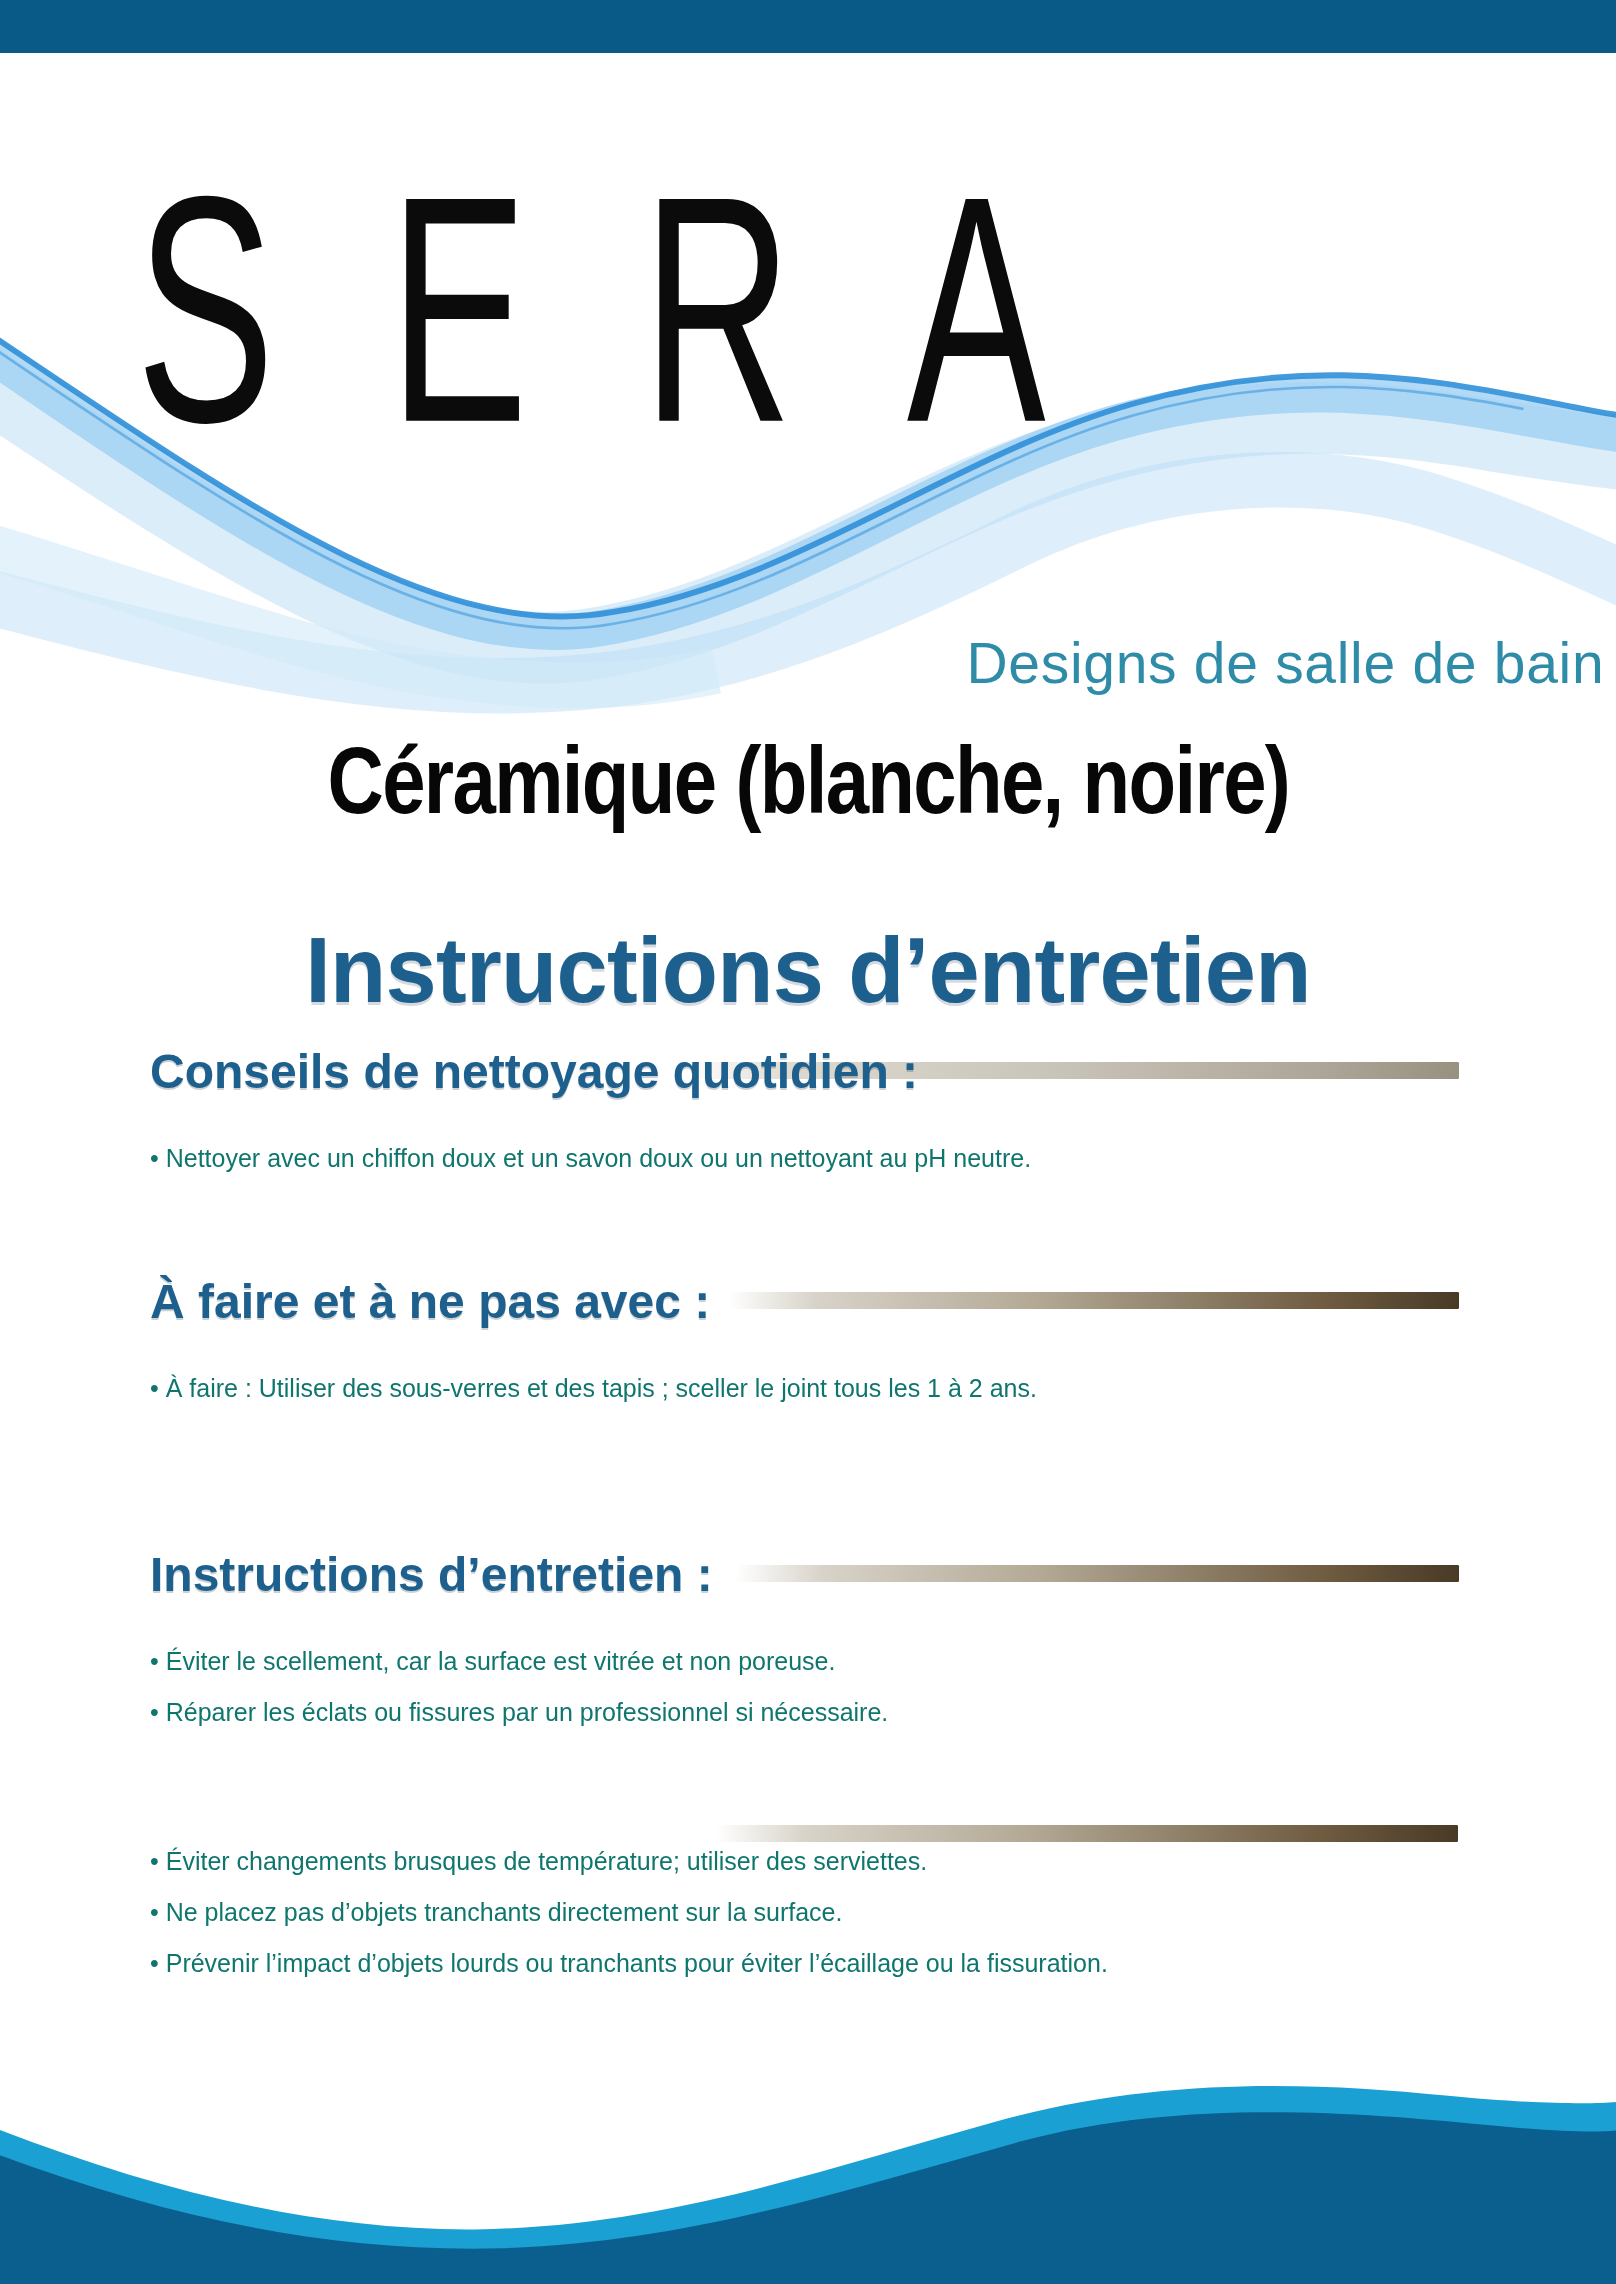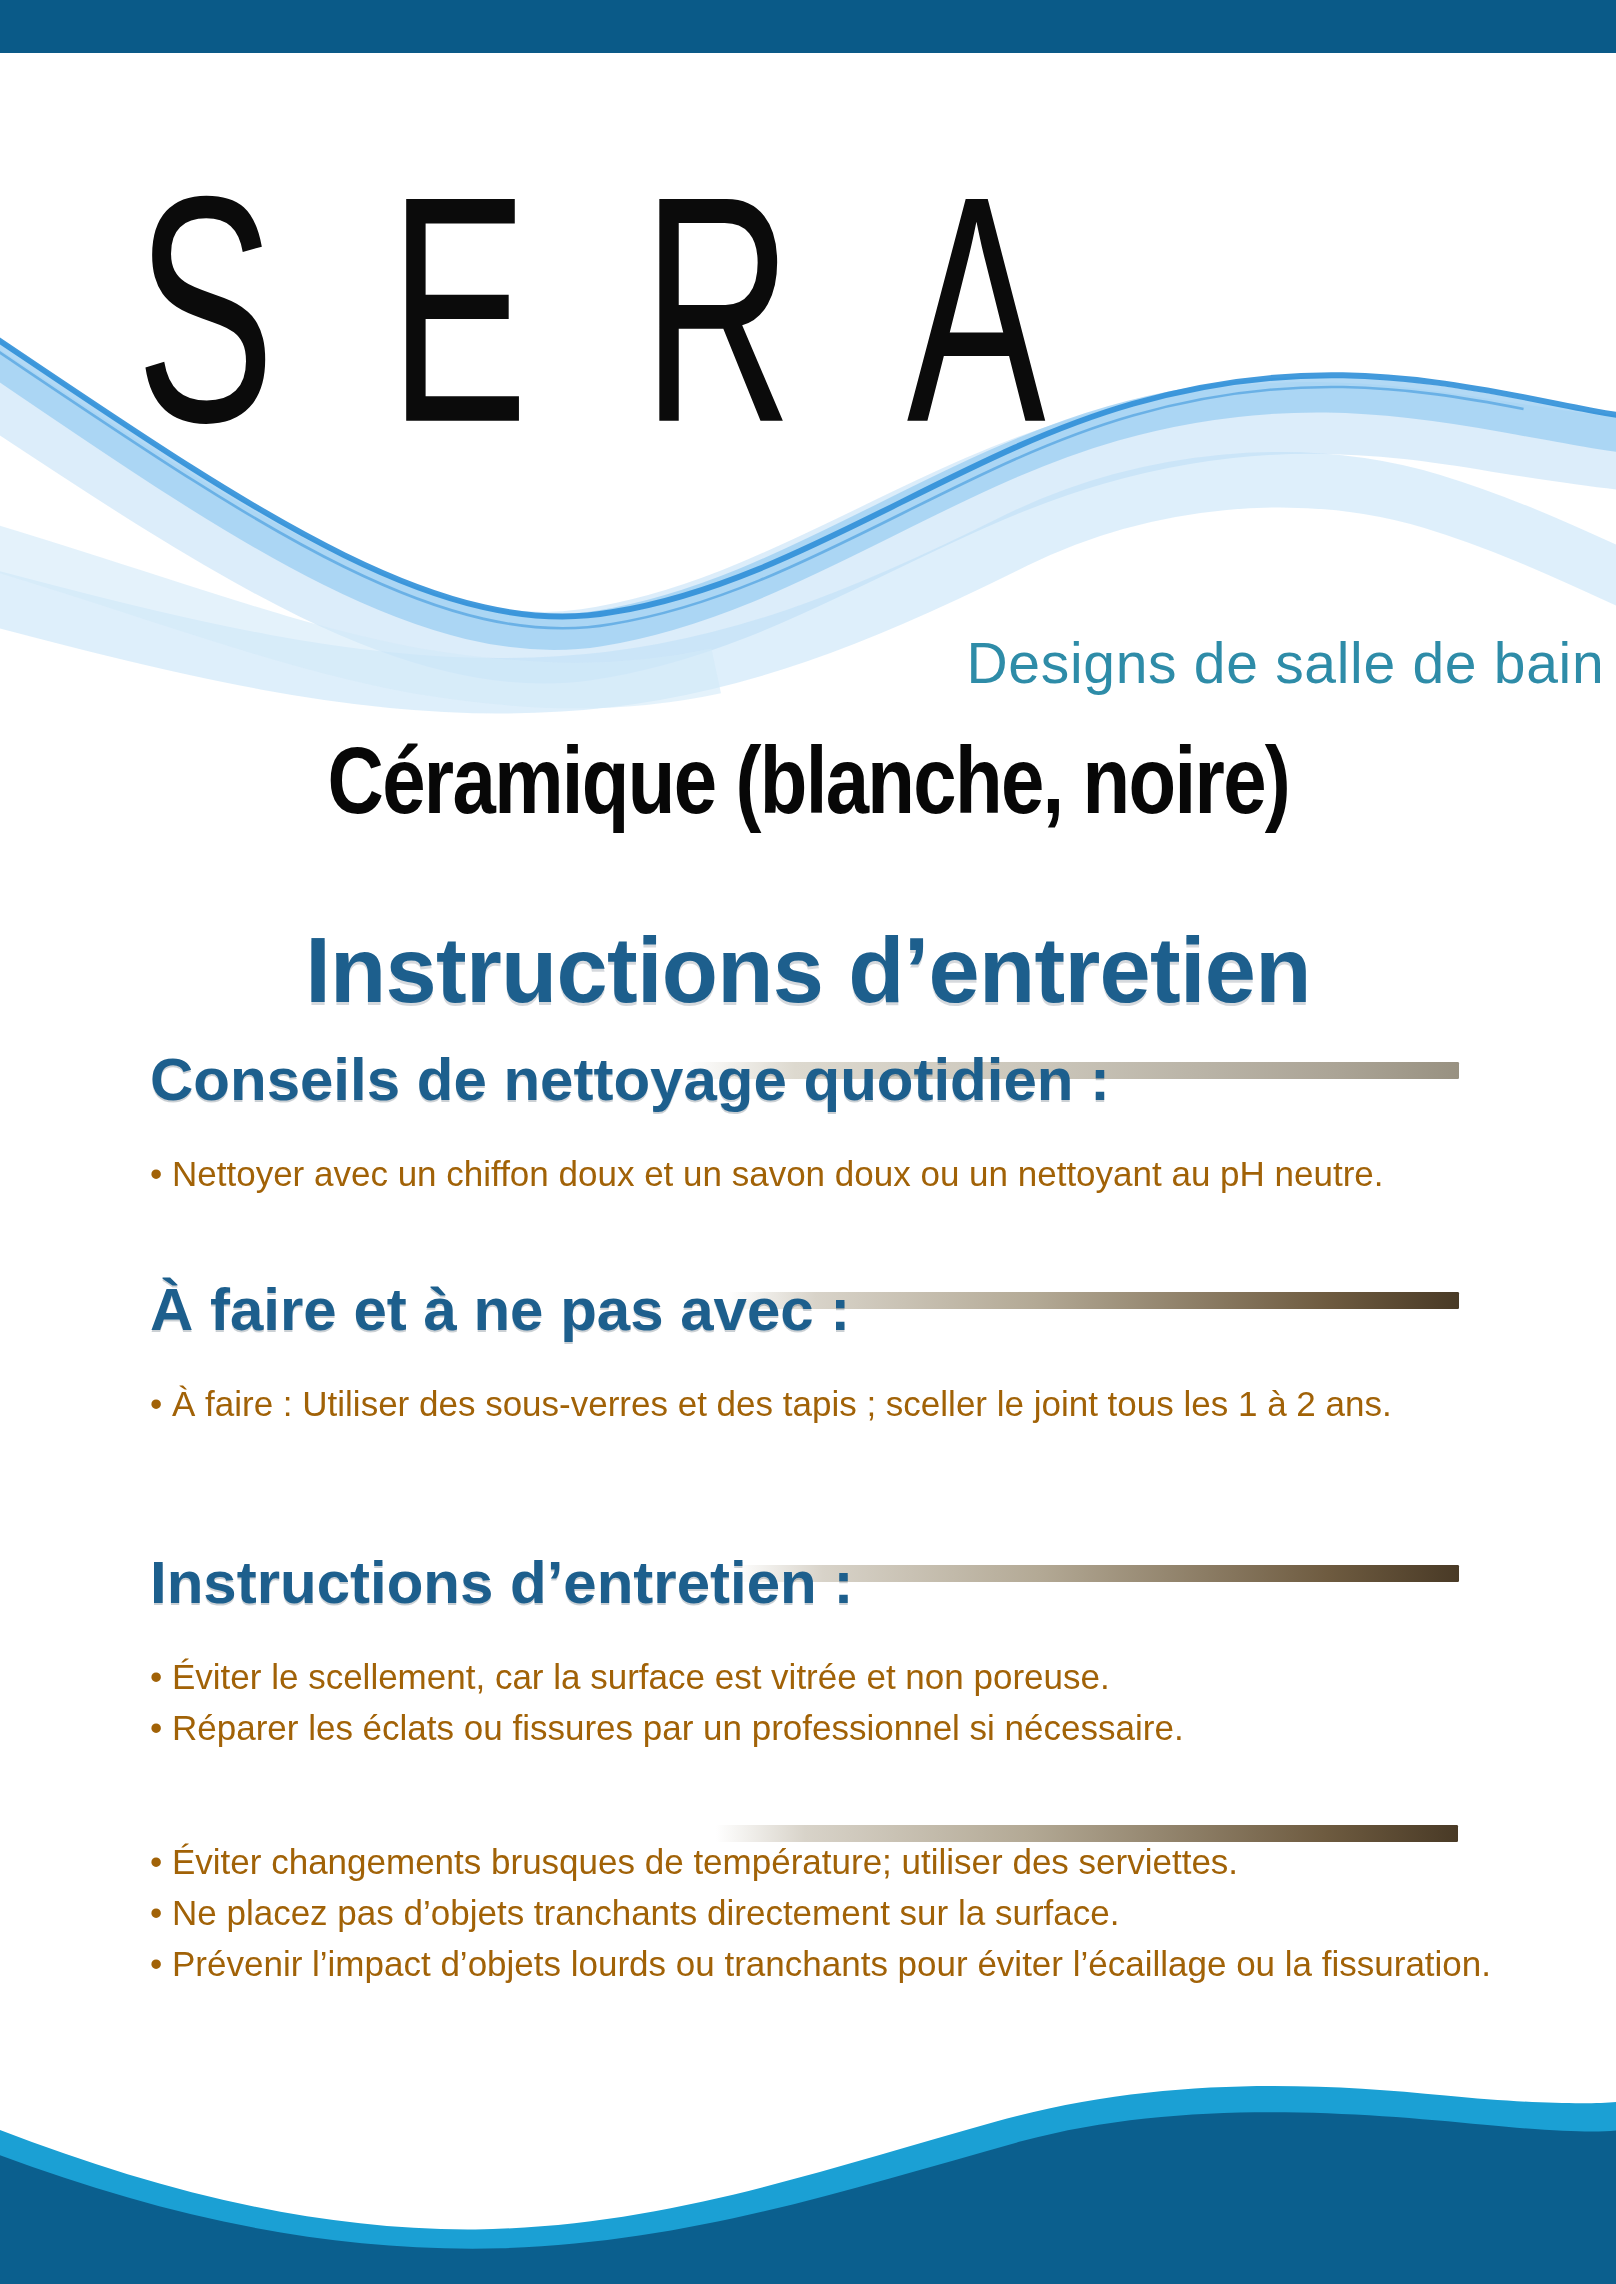--- a/index.html
+++ b/index.html
@@ -28,34 +28,34 @@
     font-size:95px;font-weight:700;color:#070707;line-height:1.1;white-space:nowrap;
   }
   .subtitle-inner{display:inline-block;transform:scaleX(0.82);transform-origin:center;letter-spacing:-2px;}
   .pagetitle{
     position:absolute;top:858px;left:0;width:1616px;text-align:center;
     font-size:92px;font-weight:700;color:#1d5f8d;letter-spacing:-0.7px;line-height:1.1;
     text-shadow:0 2.6px 0 rgba(25,45,65,0.18);white-space:nowrap;
   }
   .sec{position:absolute;left:150px;width:1452px;}
   .sec h2{
-    position:relative;z-index:1;margin:0;font-size:60px;font-weight:700;color:#1d5f8d;
+    position:relative;z-index:1;margin:0;font-size:48px;font-weight:700;color:#1d5f8d;
     letter-spacing:0;line-height:1.25;text-shadow:0 2px 0 rgba(20,40,60,0.22);white-space:nowrap;
   }
   .bar{position:absolute;top:19.5px;height:17.6px;z-index:0;border-radius:1.3px;}
   .s1 .bar{left:537px;width:772px;
     background:linear-gradient(90deg, rgba(236,234,228,0) 0%, #ddd9cf 14%, #c9c4b8 48%, #aba496 84%, #989181 100%);}
   .s2 .bar{left:578px;width:731px;
     background:linear-gradient(90deg, rgba(240,238,233,0) 0%, #d8d3c9 12%, #b3a995 42%, #6e5b40 82%, #493a26 100%);}
   .s3 .bar{left:586px;width:723px;
     background:linear-gradient(90deg, rgba(240,238,233,0) 0%, #d8d3c9 12%, #b3a995 42%, #6e5b40 82%, #493a26 100%);}
   .s4 .bar{left:566px;width:742px;
     background:linear-gradient(90deg, rgba(240,238,233,0) 0%, #d8d3c9 12%, #b3a995 42%, #6e5b40 82%, #493a26 100%);}
   .sec ul{
-    margin:31px 0 0;padding:0;list-style:none;font-size:35px;line-height:51px;color:#a16207;
+    margin:31px 0 0;padding:0;list-style:none;font-size:25px;line-height:51px;color:#0f766e;
   }
   .sec li{padding-left:33px;text-indent:-33px;}
   .sec li::before{content:"• ";}
   .s1{top:1042px;} .s2{top:1272px;} .s3{top:1545px;} .s4{top:1805px;}
   .footer-wave{position:absolute;bottom:0;left:0;width:1616px;height:234px;}
 </style>
 </head>
 <body>
 
 <div class="topbar"></div>

